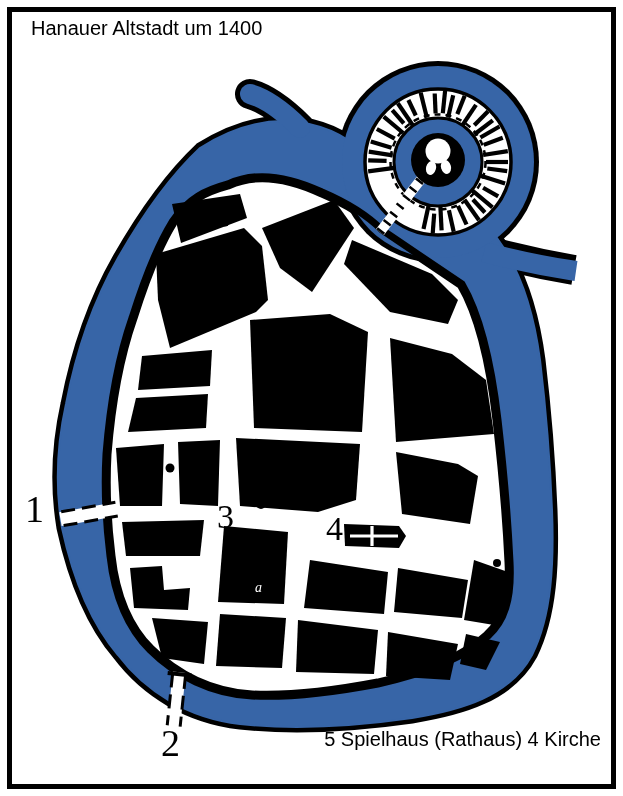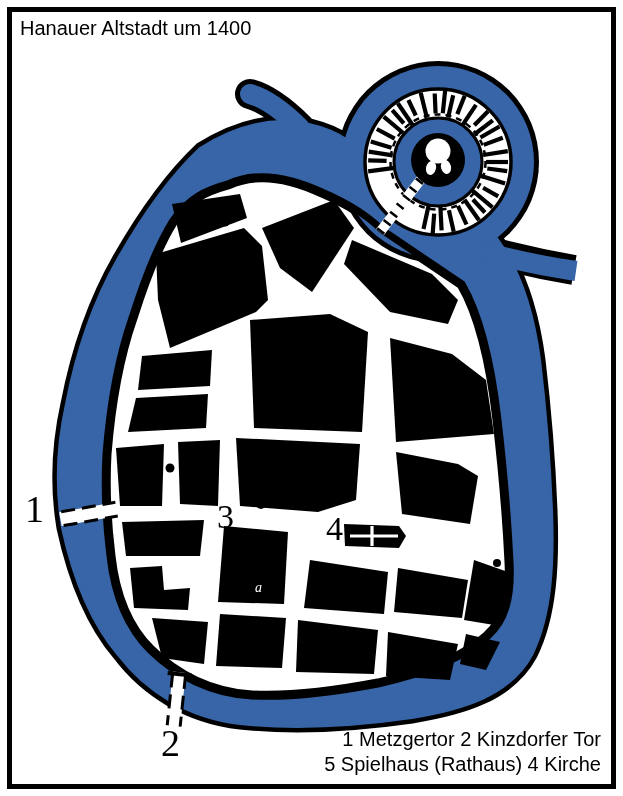--- a/index.html
+++ b/index.html
@@ -1,20 +1,20 @@
 <!DOCTYPE html>
 <html style="--water: #3765A7; --ink: #000000;"><head>
 <meta charset="utf-8">
 <style>
   html,body{margin:0;padding:0;background:#fff;}
   body{width:623px;height:796px;position:relative;overflow:hidden;
        font-family:"Liberation Sans",sans-serif;}
   .frame{position:absolute;left:7px;top:7px;right:7px;bottom:7px;
          border:5px solid var(--ink,#000);pointer-events:none;}
-  .map-title{position:absolute;left:20px;top:17px;font-size:20px;color:var(--ink,#000);}
+  .map-title{position:absolute;left:31px;top:17px;font-size:20px;color:var(--ink,#000);}
   .legend{position:absolute;right:22px;top:727px;text-align:right;
           font-size:20px;line-height:25px;color:var(--ink,#000);}
   .map-num{position:absolute;font-family:"Liberation Serif",serif;color:var(--ink,#000);}
   .num1{left:25px;top:487px;font-size:38px;}
   .num2{left:161px;top:721px;font-size:38px;}
   .num3{left:217px;top:498px;font-size:34px;}
   .num4{left:326px;top:510px;font-size:34px;}
   .annot-a{position:absolute;left:255px;top:580px;font-size:14px;font-style:italic;
            font-family:"Liberation Serif",serif;color:#fff;}
   svg{position:absolute;left:0;top:0;}
@@ -177,15 +177,14 @@
 <div class="frame"></div>
 <div class="map-title">Hanauer Altstadt um 1400</div>
 
 <div class="map-num num1">1</div>
 <div class="map-num num2">2</div>
 <div class="map-num num3">3</div>
 <div class="map-num num4">4</div>
 <div class="annot-a">a</div>
 
 <div class="legend">
-  <div>1 Metzgertor 2 Kinzdorfer Tor</div>
   <div>5 Spielhaus (Rathaus) 4 Kirche</div>
 </div>
 
 </body></html>

